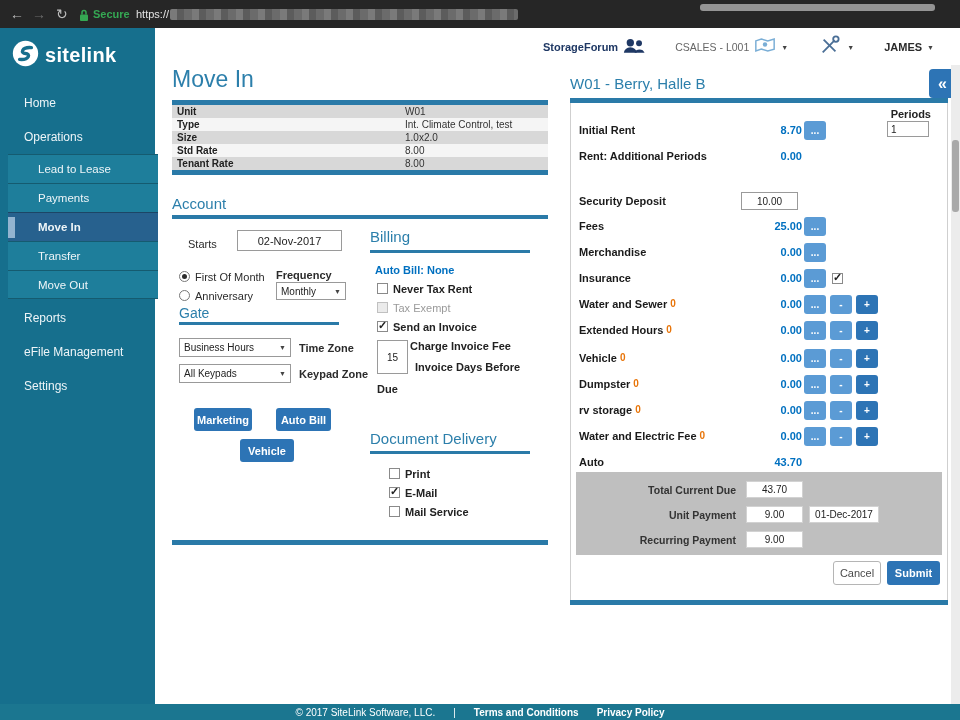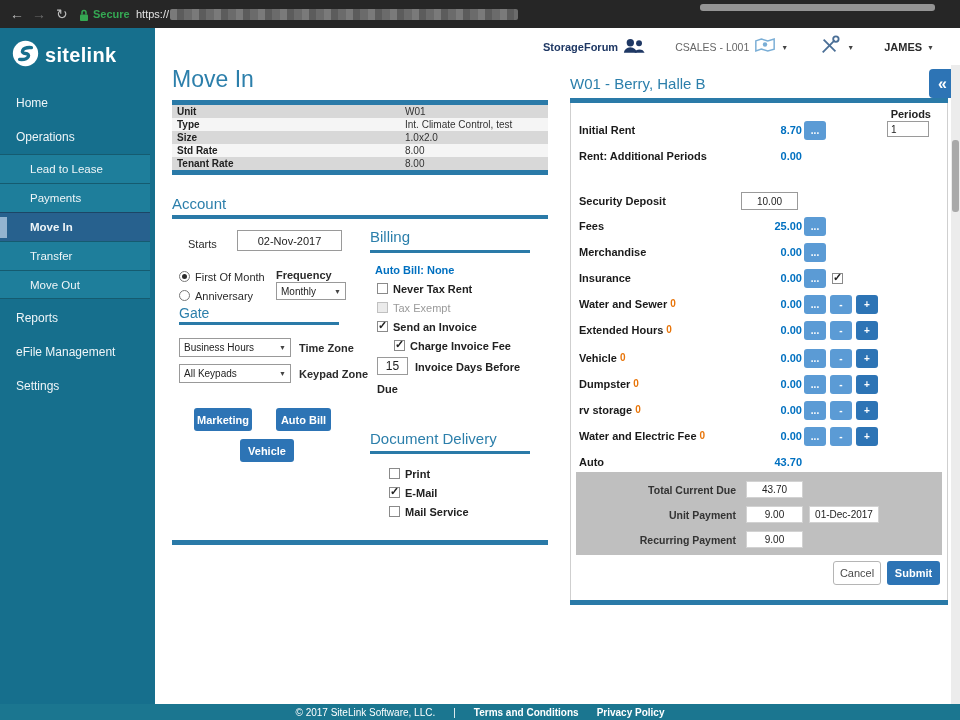--- a/index.html
+++ b/index.html
@@ -14,21 +14,21 @@
   .secure-text{position:absolute;top:8px;font-size:11px;font-weight:700;color:#35a853}
   .proto-text{position:absolute;top:8px;font-size:11px;color:#e3e3e3}
   .url-blur{position:absolute;left:170px;top:9px;width:348px;height:11px;border-radius:2px;
             background:repeating-linear-gradient(90deg,#7a7a7a 0 7px,#5c5c5c 7px 14px,#6b6b6b 14px 22px)}
   .top-strip{position:absolute;left:700px;top:4px;width:235px;height:7px;border-radius:3px;background:#949494}
 
   
   .sidebar{position:absolute;left:0;top:28px;width:155px;height:692px;background:#166f8d}
   .logo{position:absolute;left:12px;top:12px;display:flex;align-items:center;gap:6px}
   .logo-text{color:#fff;font-size:20px;font-weight:700;letter-spacing:.3px}
-  .nav-item{position:absolute;left:0;width:150px;color:#eef5f8;display:flex;align-items:center;cursor:pointer}
+  .nav-item{position:absolute;left:8px;width:150px;color:#eef5f8;display:flex;align-items:center;cursor:pointer}
   .nav-item.top{height:30px;padding-left:16px;font-size:12px;box-sizing:border-box}
   .nav-item.sub{height:29px;padding-left:30px;font-size:11.5px;box-sizing:border-box;
                 background:#1e7e9b;border-top:1px solid rgba(0,0,0,.28)}
   .nav-item.sub.last{border-bottom:1px solid rgba(0,0,0,.28)}
   .nav-item.active{background:#27618e;font-weight:700}
   .nav-item.active::before{content:"";position:absolute;left:0;top:4px;width:7px;height:21px;background:#93b4d0}
 
   
   .topbar{position:absolute;left:155px;top:28px;width:805px;height:38px;background:#fff;
           display:flex;align-items:center;justify-content:flex-end;gap:30px;padding-right:26px;box-sizing:border-box}
@@ -243,21 +243,21 @@
 
 <span class="checkbox disabled" style="left:377px;top:302px"></span>
 <span class="cb-label disabled" style="left:393px;top:302px">Tax Exempt</span>
 
 <span class="checkbox checked" style="left:377px;top:321px"></span>
 <span class="cb-label" style="left:393px;top:321px">Send an Invoice</span>
 
 <span class="checkbox checked" style="left:394px;top:340px"></span>
 <span class="cb-label" style="left:410px;top:340px">Charge Invoice Fee</span>
 
-<input class="text-input" style="left: 377px; top: 357px; width: 31px; height: 18px; font-size: 12px;" value="15">
+<input class="text-input" style="left: 377px; top: 340px; width: 31px; height: 34px; font-size: 10px;" value="15">
 <span class="cb-label" style="left:415px;top:361px">Invoice Days Before</span>
 <span class="cb-label" style="left:377px;top:383px">Due</span>
 
 <div class="heading" style="left:370px;top:430px;font-size:15px">Document Delivery</div>
 <div class="bar" style="left:370px;top:451px;width:160px;height:3px"></div>
 
 <span class="checkbox" style="left:389px;top:468px"></span>
 <span class="cb-label" style="left:405px;top:468px">Print</span>
 <span class="checkbox checked" style="left:389px;top:487px"></span>
 <span class="cb-label" style="left:405px;top:487px">E-Mail</span>

